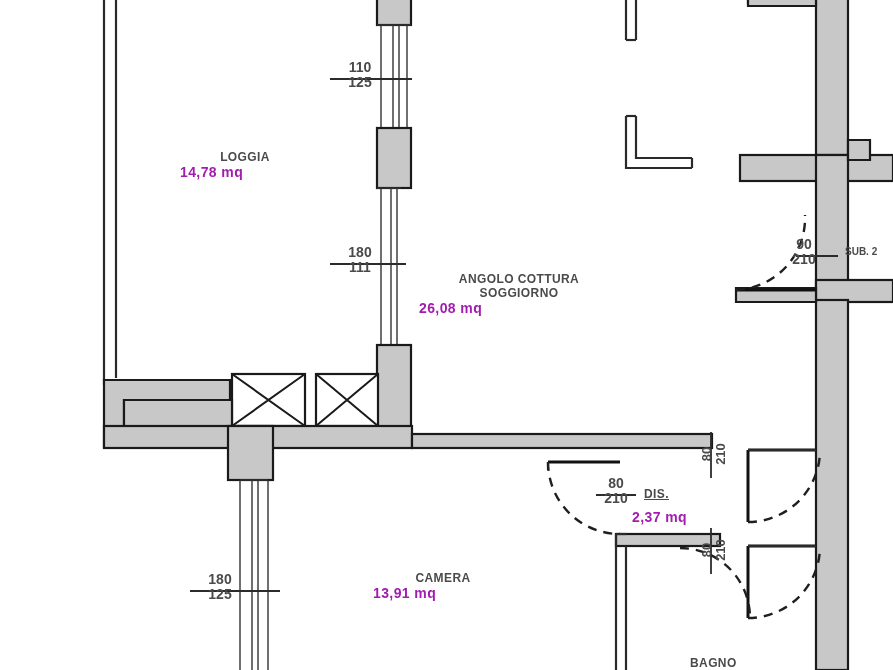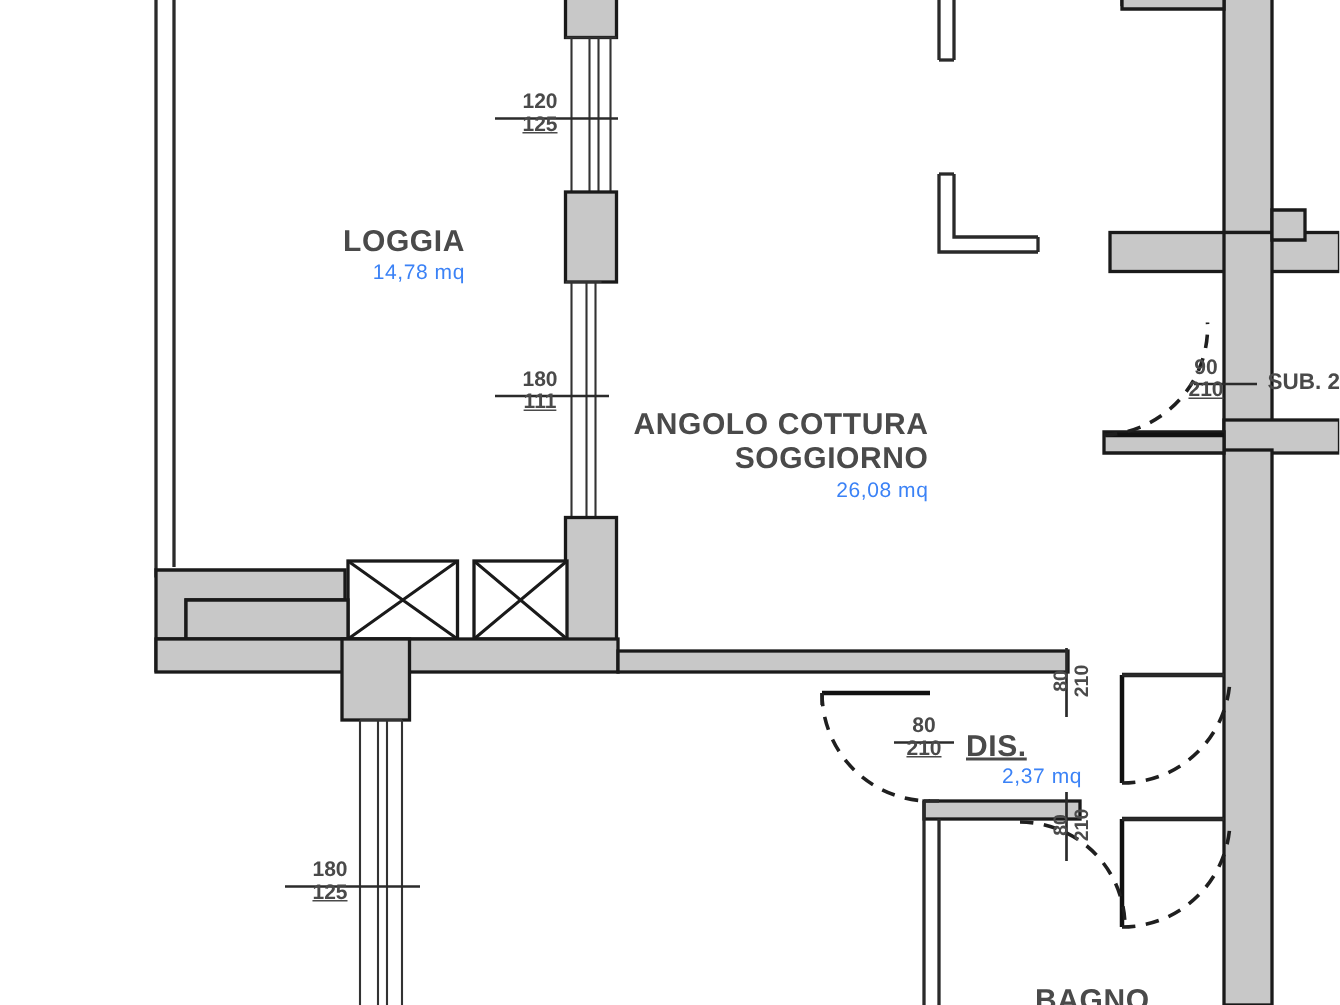--- a/index.html
+++ b/index.html
@@ -37,63 +37,63 @@
 
   
   .txt {
     position: absolute;
     color: #4d4d4d;
     font-family: "Liberation Sans", sans-serif;
     white-space: nowrap;
     letter-spacing: 0.4px;
   }
   .room-name {
-    font-size: 20px;
-    font-weight: 700;
-    text-align: right;
+    font-size: 12px;
+    font-weight: 700;
+    text-align: center;
     color: #4a4a4a;
   }
   .room-area {
     font-size: 14px;
-    font-weight: 400;
-    text-align: right;
-    color: #3b82f6;
+    font-weight: 700;
+    text-align: left;
+    color: #a21caf;
   }
   .room-block { text-align: center; }
 
   
   .dim {
     position: absolute;
     font-size: 14px;
     font-weight: 700;
     color: #4a4a4a;
     text-align: center;
     line-height: 1.08;
   }
   .dim .num { display: block; }
-  .dim .den { display: block; text-decoration: underline; }
+  .dim .den { display: block; }
 
   
   .dim-vert {
     position: absolute;
     font-size: 13px;
     font-weight: 700;
     color: #4a4a4a;
     transform: rotate(-90deg);
     transform-origin: left top;
     white-space: nowrap;
     line-height: 1.08;
     text-align: center;
   }
   .dim-vert .num { display: block; }
   .dim-vert .den { display: block; }
 
   .sub-label {
     position: absolute;
-    font-size: 15px;
+    font-size: 10px;
     font-weight: 700;
     color: #4a4a4a;
     white-space: nowrap;
   }
 </style>
 </head>
 <body>
 
 <div id="plan">
 
@@ -238,30 +238,34 @@
     <div class="room-name">LOGGIA</div>
     <div class="room-area">14,78 mq</div>
   </div>
 
   <div class="txt room-block" style="left:419px; top:272px; width:200px;">
     <div class="room-name">ANGOLO COTTURA</div>
     <div class="room-name">SOGGIORNO</div>
     <div class="room-area">26,08 mq</div>
   </div>
 
+  <div class="txt room-block" style="left:373px; top:571px; width:140px;">
+    <div class="room-name">CAMERA</div>
+    <div class="room-area">13,91 mq</div>
+  </div>
 
   <div class="txt room-name" style="left:644px; top:487px;text-decoration:underline;">DIS.</div>
-  <div class="txt room-area" style="left:632px; top:509px;margin-left:36px;">2,37 mq</div>
+  <div class="txt room-area" style="left:632px; top:509px;">2,37 mq</div>
 
   <div class="txt room-name" style="left:690px; top:656px;">BAGNO</div>
 
   <div class="sub-label" style="left:845px; top:246px;">SUB. 2</div>
 
   <div class="dim" style="left:340px; top:60px; width:40px;">
-    <span class="num">120</span>
+    <span class="num">110</span>
     <span class="den">125</span>
   </div>
 
   <div class="dim" style="left:340px; top:245px; width:40px;">
     <span class="num">180</span>
     <span class="den">111</span>
   </div>
 
   <div class="dim" style="left:200px; top:572px; width:40px;">
     <span class="num">180</span>

